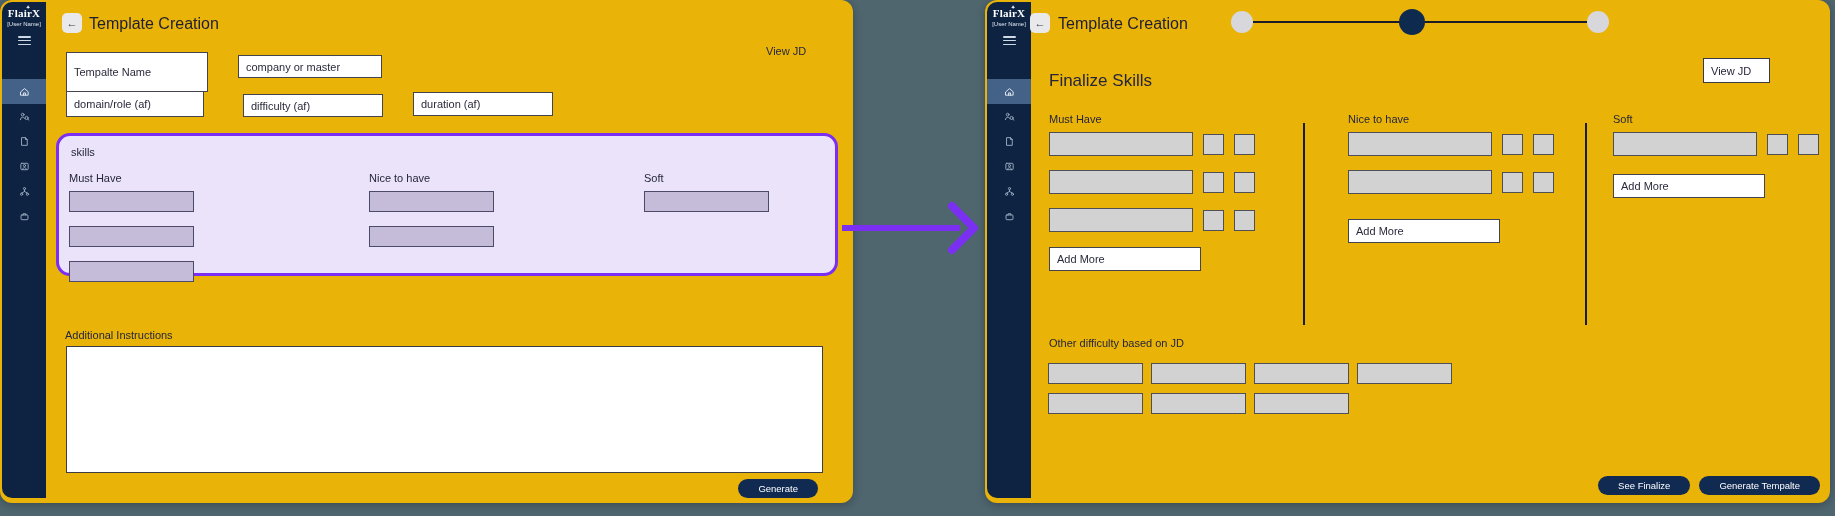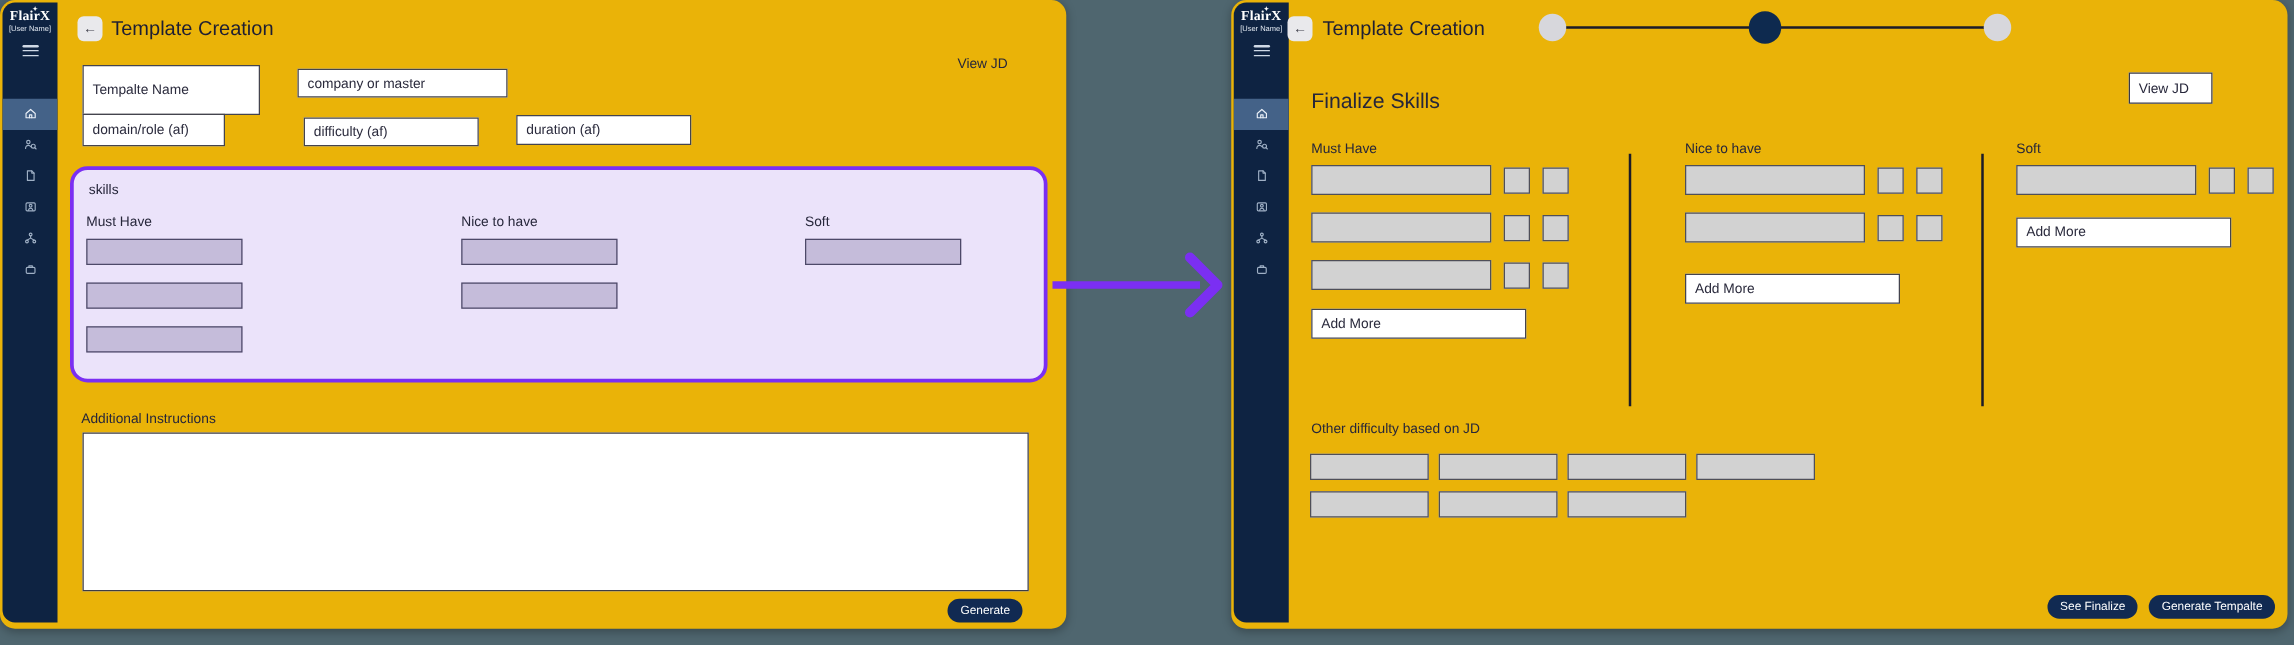--- a/index.html
+++ b/index.html
@@ -28,25 +28,25 @@
 
   
   .back-btn { position:absolute; width:20px; height:20px; background:#e9e9ec; border-radius:5px;
               display:flex; align-items:center; justify-content:center; cursor:pointer;
               font-size:11px; color:#3c3c48; }
   .back-btn .glyph::before { content:"\2190"; }
   .panel-title { position:absolute; font-size:16px; font-weight:500; color:#1e1e33; }
   .wire-input { border:1.5px solid #44444e; background:#fff; font-size:11px; color:#2a2a3c;
                 padding:0 7px; font-family:"Liberation Sans", sans-serif; }
   .pill { background:#112a52; color:#ffffff; border:none; border-radius:11px; font-size:9.5px;
-          padding:4px 10px; cursor:pointer; font-family:"Liberation Sans", sans-serif; }
+          padding:4px 20px; cursor:pointer; font-family:"Liberation Sans", sans-serif; }
 
   
   #lp-view-jd { position:absolute; left:766px; top:45px; font-size:11px; cursor:pointer; }
-  #skills-panel { position:absolute; left:56px; top:133px; width:782px; height:173px;
+  #skills-panel { position:absolute; left:56px; top:133px; width:782px; height:143px;
                   background:#ebe3fa; border:3px solid #7b2ff2; border-radius:14px; }
   #skills-label { position:absolute; left:12px; top:10px; font-size:11px; }
   .lskill-col { position:absolute; top:36px; }
   .lskill-label { font-size:11px; margin-bottom:7px; }
   .lbars { display:flex; flex-direction:column; gap:14px; }
   .bar-lav { width:125px; height:21px; background:#c5bcda; border:1px solid #4d4968; }
   #addl-label { position:absolute; left:65px; top:329px; font-size:11px; }
   #addl-text { position:absolute; left:66px; top:346px; width:757px; height:127px;
                border:1.5px solid #3c3c46; resize:none; font-size:11px; padding:6px;
                font-family:"Liberation Sans", sans-serif; }
@@ -64,21 +64,21 @@
   #rp-heading { position:absolute; left:64px; top:71px; font-size:17px; }
   #rp-view-jd { position:absolute; left:718px; top:58px; width:67px; height:25px; background:#fff;
                 border:1.5px solid #3a3a46; font-size:11px; display:flex; align-items:center;
                 padding-left:7px; cursor:pointer; font-family:"Liberation Sans", sans-serif; color:#26263a; }
   .rskill-col { position:absolute; top:113px; }
   .rskill-label { font-size:11px; margin-bottom:7px; }
   .g-rows { display:flex; flex-direction:column; gap:14px; }
   .g-row { display:flex; align-items:center; gap:10px; }
   .bar-gray { width:144px; height:24px; background:#d2d2d2; border:1px solid #4f4f58; }
   .g-sq { width:21px; height:21px; background:#d2d2d2; border:1px solid #4f4f58; cursor:pointer; }
-  .add-more { width:172px; height:24px; display:block; }
+  .add-more { width:152px; height:24px; display:block; }
   .divider-v { position:absolute; top:123px; width:1.5px; height:202px; background:#1c1c28; }
   #sugg-label { position:absolute; left:64px; top:337px; font-size:11px; }
   #sugg-rows { position:absolute; left:63px; top:363px; display:flex; flex-direction:column; gap:9px; }
   .sugg-row { display:flex; gap:8px; }
   .bar-sugg { width:95px; height:21px; background:#d2d2d2; border:1px solid #4f4f58; cursor:pointer; }
   #rp-buttons { position:absolute; right:10px; bottom:8px; display:flex; gap:9px; }
 </style>
 </head>
 <body>
 
@@ -139,22 +139,22 @@
       </div>
     </div>
 
     <div class="back-btn" style="left:62px; top:13px;">
         <span class="glyph"></span>
       </div>
     <div class="panel-title" style="left:89px; top:15px;">Template Creation</div>
     <div id="lp-view-jd">View JD</div>
 
     <input class="wire-input" style="position: absolute; left: 66px; top: 52px; width: 142px; height: 40px;" value="Tempalte Name">
-    <input class="wire-input" style="position: absolute; left: 238px; top: 55px; width: 168px; height: 23px;" value="company or master">
-    <input class="wire-input" style="position: absolute; left: 66px; top: 91px; width: 114px; height: 26px;" value="domain/role (af)">
+    <input class="wire-input" style="position: absolute; left: 238px; top: 55px; width: 144px; height: 23px;" value="company or master">
+    <input class="wire-input" style="position: absolute; left: 66px; top: 91px; width: 138px; height: 26px;" value="domain/role (af)">
     <input class="wire-input" style="position: absolute; left: 243px; top: 94px; width: 140px; height: 23px;" value="difficulty (af)">
     <input class="wire-input" style="position: absolute; left: 413px; top: 92px; width: 140px; height: 24px;" value="duration (af)">
 
     <div id="skills-panel">
       <div id="skills-label">skills</div>
 
       <div class="lskill-col" style="left:10px;">
         <div class="lskill-label">Must Have</div>
         <div class="lbars">
 

